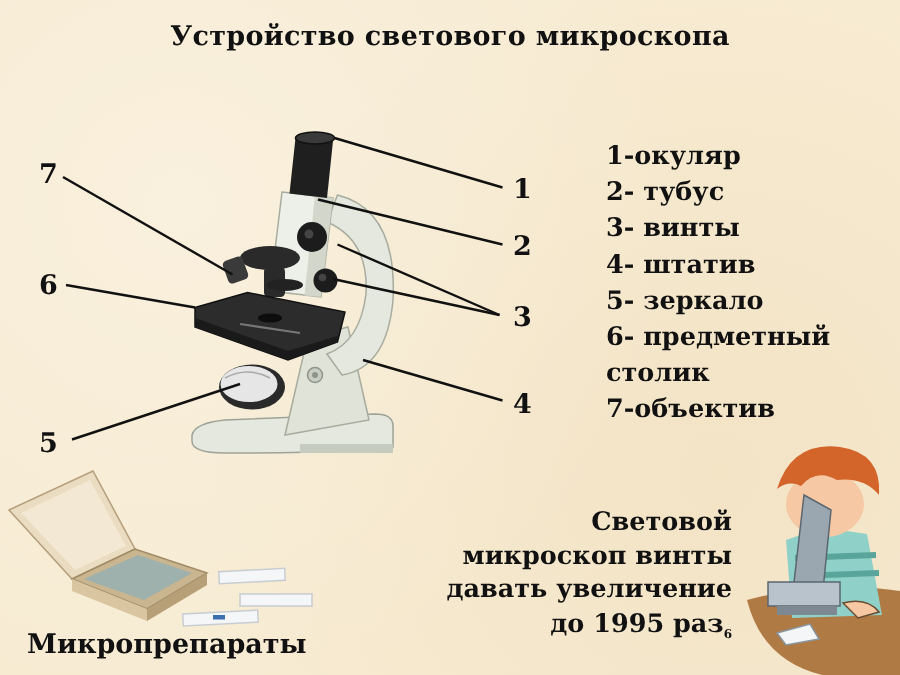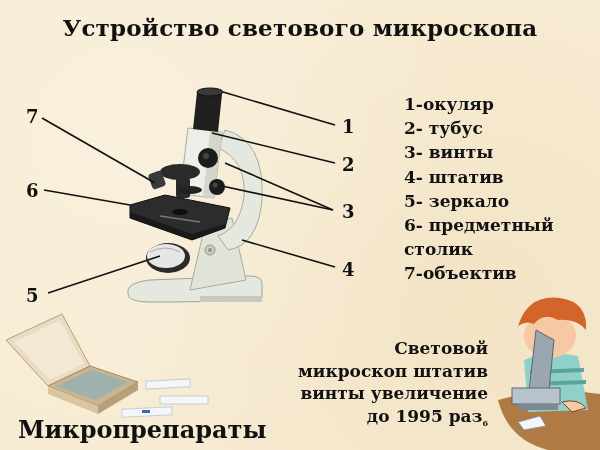--- a/index.html
+++ b/index.html
@@ -12,21 +12,21 @@
   }
   .slide {
     position: absolute; left: 0; top: 0; width: 600px; height: 450px;
     background:
       radial-gradient(circle at 20% 30%, rgba(255,255,255,0.25), transparent 60%),
       radial-gradient(circle at 80% 70%, rgba(230,205,160,0.25), transparent 60%),
       #f7ebd2;
   }
   .title {
     position: absolute; left: 0; top: 14px; width: 600px;
-    text-align: center; font-weight: bold; font-size: 23px; letter-spacing: 0.2px;
+    text-align: center; font-weight: bold; font-size: 18px; letter-spacing: 0.2px;
   }
   .legend {
     position: absolute; left: 404px; top: 92px; width: 200px;
     font-weight: bold; font-size: 17px; line-height: 24.2px;
   }
   .legend div { white-space: nowrap; }
   .callout-num {
     position: absolute; font-weight: bold; font-size: 18px;
   }
   svg.diagram { position: absolute; left: 0; top: 0; }
@@ -129,26 +129,26 @@
     <path d="M14 32 L60 10 L84 54 L50 70 Z" fill="#f3e8d3"></path>
     <path d="M48 76 L90 56 L138 72 L98 96 Z" fill="#c9b58f" stroke="#a08b66"></path>
     <path d="M56 76 L92 60 L128 72 L96 90 Z" fill="#9fb1ad"></path>
     <path d="M98 96 L138 72 L138 80 L98 104 Z" fill="#b79f77"></path>
     <path d="M48 76 L98 96 L98 104 L48 84 Z" fill="#d9c6a0"></path>
     <rect x="146" y="70" width="44" height="8" fill="#f4f6f8" stroke="#c8cdd2" transform="rotate(-3 168 74)"></rect>
     <rect x="160" y="86" width="48" height="8" fill="#f4f6f8" stroke="#c8cdd2"></rect>
     <rect x="122" y="98" width="50" height="8" fill="#f4f6f8" stroke="#c8cdd2" transform="rotate(-3 147 102)"></rect>
     <rect x="142" y="100" width="8" height="3" fill="#3b6fb0"></rect>
   </svg>
-  <div class="caption" style="left:18px; top:419px; font-size:24px;">Микропрепараты</div>
+  <div class="caption" style="left:18px; top:419px; font-size:18px;">Микропрепараты</div>
 
   <div class="caption" style="left:268px; top:337px; width:220px; font-size:17px;">
     <div>Световой</div>
-    <div>микроскоп штатив</div>
-    <div>винты увеличение</div>
+    <div>микроскоп винты</div>
+    <div>давать увеличение</div>
     <div><span>до 1995 раз</span><span class="page-num">6</span></div>
   </div>
 
   <svg style="position:absolute; left:488px; top:290px;" width="112" height="160" viewBox="0 0 112 160">
     <path d="M10 110 Q60 96 112 104 L112 160 L60 160 Q20 150 10 110 Z" fill="#b07a45"></path>
     <path d="M36 70 Q60 60 90 66 L100 120 L40 122 Z" fill="#8fd1c8"></path>
     <path d="M42 82 L96 80 M44 94 L98 92" stroke="#5aa59b" stroke-width="4"></path>
     <ellipse cx="62" cy="46" rx="26" ry="22" fill="#f6c9a4"></ellipse>
     <path d="M30 36 Q40 4 72 8 Q100 12 98 40 Q88 28 70 30 Q56 22 46 34 Q38 30 30 36 Z" fill="#d4652a"></path>
     <path d="M48 40 L66 50 L60 110 L40 110 Z" fill="#9aa6b0" stroke="#5a6670"></path>

